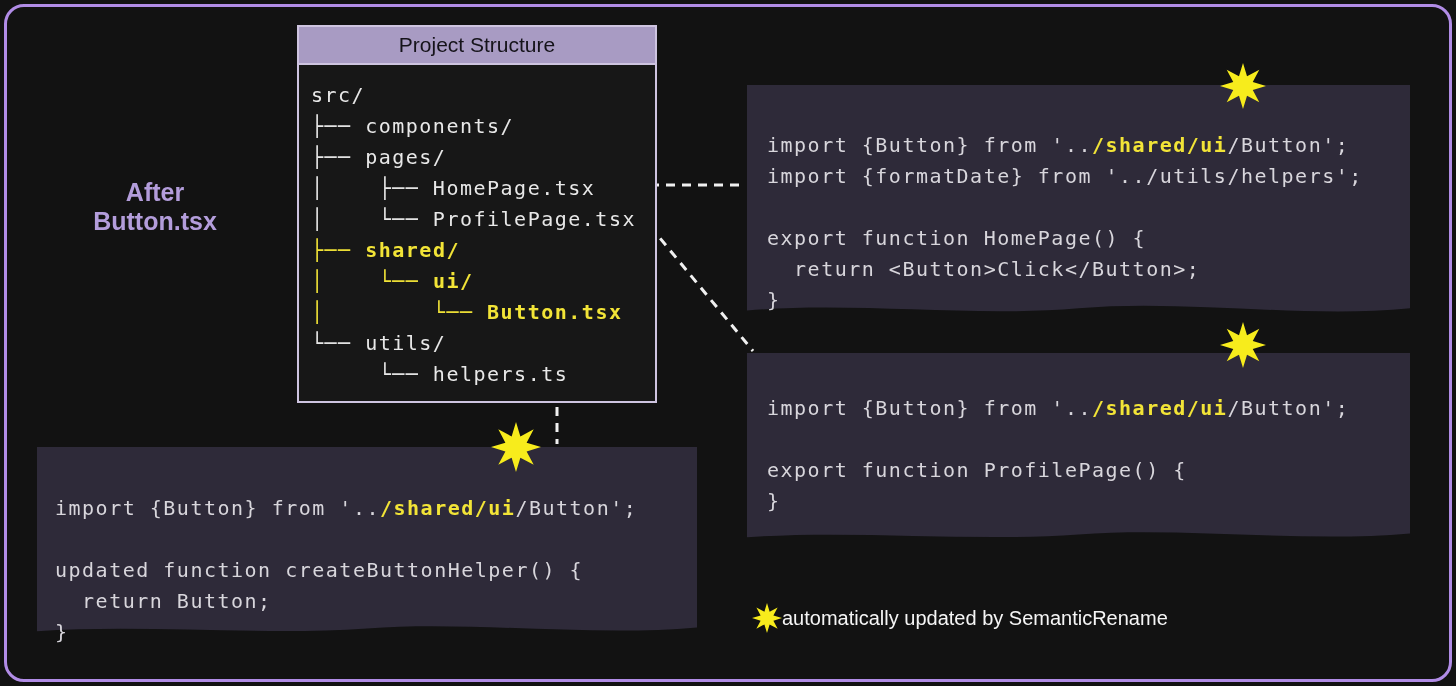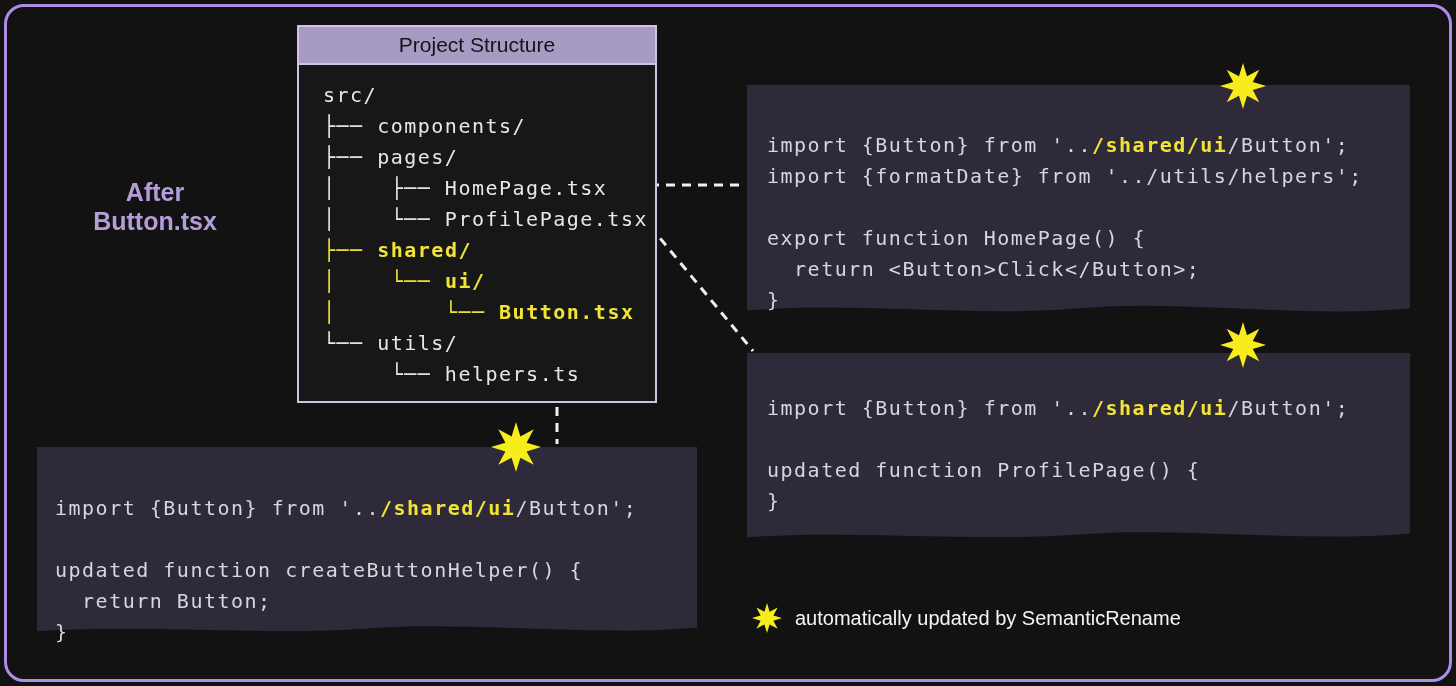--- a/index.html
+++ b/index.html
@@ -38,21 +38,21 @@
     height:36px;background:var(--header-bg);color:#15131a;
     font-size:21px;display:flex;align-items:center;justify-content:center;
     border-bottom:2px solid #cec4e0;
   }
   .mono{
     font-family:"DejaVu Sans Mono", monospace;
     font-size:20px;line-height:31px;letter-spacing:1.5px;
     white-space:pre;
   }
   .tree{
-    padding:15px 0 0 24px;color:var(--tree-text);
+    padding:15px 0 0 12px;color:var(--tree-text);
   }
   .tree .line{height:31px;}
   
   .code-box{position:absolute;}
   .code-box .box-bg{position:absolute;left:0;top:0;width:100%;height:100%;}
   .code-content{
     position:relative;color:var(--code-text);margin-top:21px;
   }
   .code-content .line{height:31px;}
   .hl{color:var(--accent-yellow);}
@@ -67,21 +67,21 @@
   .star{position:absolute;}
   .star svg{display:block;width:100%;height:100%;}
   #star-homepage{left:1220px;top:63px;width:46px;height:46px;}
   #star-profilepage{left:1220px;top:322px;width:46px;height:46px;}
   #star-helpers{left:491px;top:422px;width:50px;height:50px;}
   
   .connectors{position:absolute;left:0;top:0;width:1456px;height:686px;pointer-events:none;}
   
   .legend{
     position:absolute;left:752px;top:600px;height:36px;
-    display:flex;align-items:center;gap:13px;
+    display:flex;align-items:center;
   }
   .legend .star-small{width:30px;height:30px;}
   .legend-label{color:#f5f5f5;font-size:20px;}
 </style>
 </head>
 <body>
 
 <div class="stage">
 
   <div class="frame"></div>
@@ -106,21 +106,21 @@
     <svg class="box-bg" viewBox="0 0 100 100" preserveAspectRatio="none">
       <path d="M0,0 H100 V95 C84,99.5 66,91 50,95 C34,99 16,92 0,96 Z" fill="#2e2a39"></path>
     </svg>
     <div class="code-content mono"><div class="line"><span>import {Button} from '..</span><span class="hl bold">/shared/ui</span><span>/Button';</span></div><div class="line"><span>import {formatDate} from '../utils/helpers';</span></div><div class="line">&nbsp;</div><div class="line"><span>export function HomePage() {</span></div><div class="line"><span>  return &lt;Button&gt;Click&lt;/Button&gt;;</span></div><div class="line"><span>}</span></div></div>
   </div>
 
   <div class="code-box" id="code-box-profilepage">
     <svg class="box-bg" viewBox="0 0 100 100" preserveAspectRatio="none">
       <path d="M0,0 H100 V94 C84,99 66,90.5 50,94.5 C34,98.5 16,92 0,96 Z" fill="#2e2a39"></path>
     </svg>
-    <div class="code-content mono"><div class="line"><span>import {Button} from '..</span><span class="hl bold">/shared/ui</span><span>/Button';</span></div><div class="line">&nbsp;</div><div class="line"><span>updated function ProfilePage() {</span></div><div class="line"><span>}</span></div></div>
+    <div class="code-content mono"><div class="line"><span>import {Button} from '..</span><span class="hl bold">/shared/ui</span><span>/Button';</span></div><div class="line">&nbsp;</div><div class="line"><span>export function ProfilePage() {</span></div><div class="line"><span>}</span></div></div>
   </div>
 
   <div class="code-box" id="code-box-helpers">
     <svg class="box-bg" viewBox="0 0 100 100" preserveAspectRatio="none">
       <path d="M0,0 H100 V94 C84,99 66,90.5 50,94.5 C34,98.5 16,92 0,96 Z" fill="#2e2a39"></path>
     </svg>
     <div class="code-content mono"><div class="line"><span>import {Button} from '..</span><span class="hl bold">/shared/ui</span><span>/Button';</span></div><div class="line">&nbsp;</div><div class="line"><span>updated function createButtonHelper() {</span></div><div class="line"><span>  return Button;</span></div><div class="line"><span>}</span></div></div>
   </div>
 
   <div class="star" id="star-homepage">

